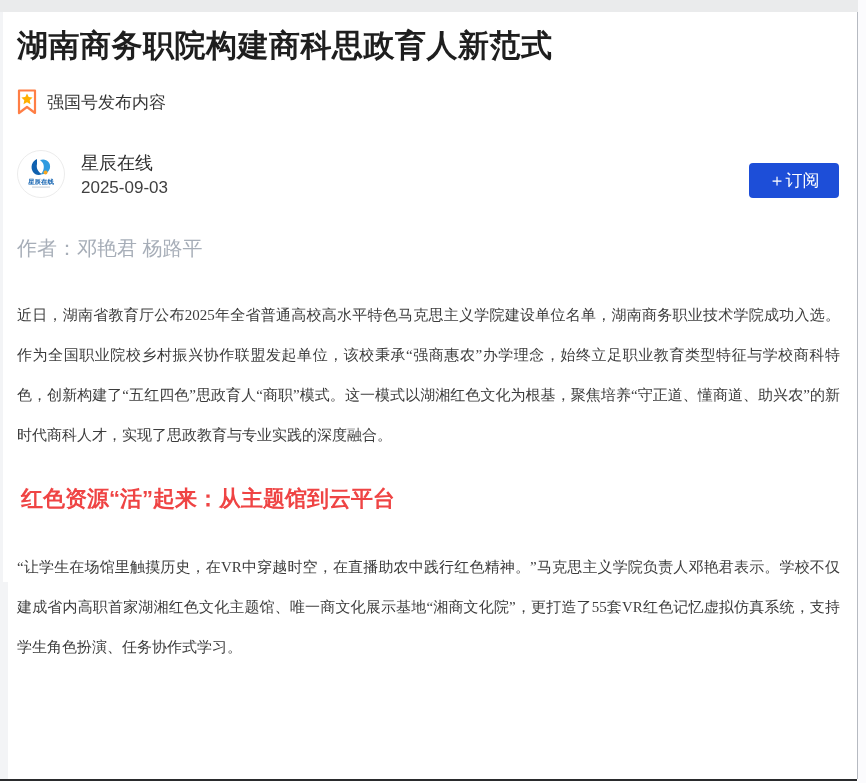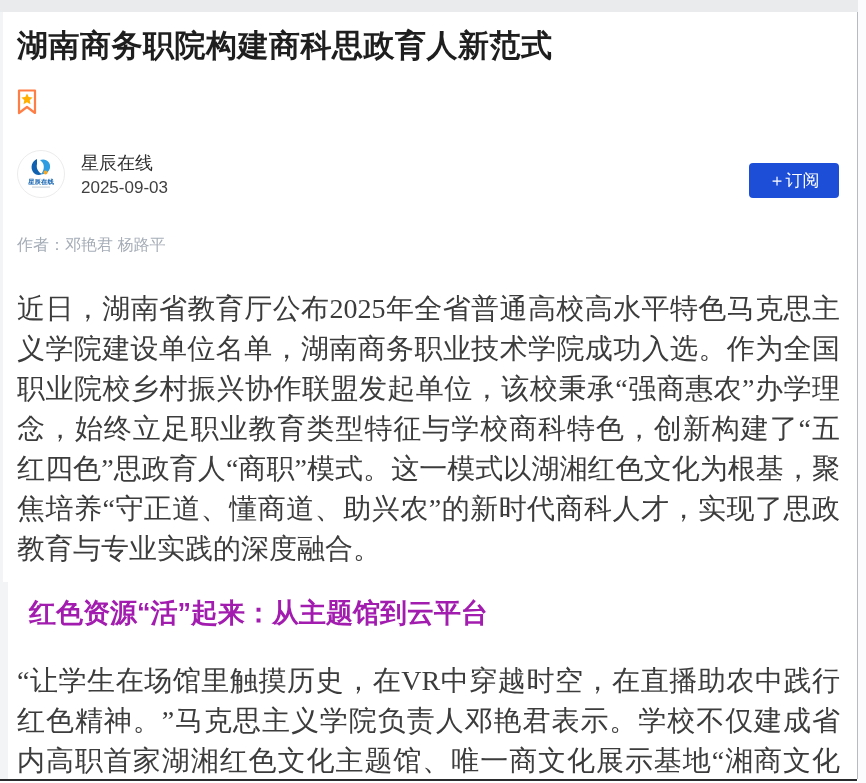--- a/index.html
+++ b/index.html
@@ -31,28 +31,28 @@
     background:#ffffff;overflow:hidden;flex:0 0 auto;cursor:pointer;
   }
   .pub-meta{margin-left:16px;}
   .pub-name{font-size:18px;color:#2e2e2e;line-height:22px;}
   .pub-date{margin-top:4px;font-size:17px;color:#404040;line-height:20px;}
   .subscribe{
     margin-left:auto;margin-right:1px;min-width:90px;height:35px;
     background:#1d4ed8;color:#ffffff;font-size:17px;border:none;border-radius:4px;
     cursor:pointer;padding:0 14px;font-family:inherit;
   }
-  .byline{margin-top:37px;font-size:16px;color:#a7aeb8;}
+  .byline{margin-top:37px;font-size:20px;color:#a7aeb8;}
 
   .body-para{
-    margin:33px 0 0 0;font-size:28px;line-height:40px;color:#3c3c3c;
+    margin:33px 0 0 0;font-size:15px;line-height:40px;color:#3c3c3c;
     text-align:justify;font-family:"Liberation Serif","DejaVu Serif",serif;
   }
   .subhead{
-    margin:29px 0 0 12px;font-size:27px;line-height:30px;font-weight:700;color:#a21caf;
+    margin:29px 0 0 4px;font-size:22px;line-height:30px;font-weight:700;color:#ef4444;
     font-family:"Liberation Sans","DejaVu Sans",sans-serif;
   }
 </style>
 </head>
 <body>
 
 <div class="viewport">
 
   <div class="top-strip"></div>
   <div class="left-strip"></div>
@@ -64,20 +64,21 @@
 
     <h1 class="title">湖南商务职院构建商科思政育人新范式</h1>
 
     <div class="badge-row">
       <span class="badge-icon">
         <svg width="20" height="26" viewBox="0 0 20 26">
           <path d="M2 1.5 h16 v22.5 l-8 -6 -8 6 z" fill="#ffffff" stroke="#ff7e45" stroke-width="2.2" stroke-linejoin="round"></path>
           <polygon points="10,4.5 11.7,8.1 15.6,8.6 12.7,11.3 13.5,15.2 10,13.2 6.5,15.2 7.3,11.3 4.4,8.6 8.3,8.1" fill="#ffb000"></polygon>
         </svg>
       </span>
+      <span class="badge-label">强国号发布内容</span>
     </div>
 
     <div class="publisher-row">
       <div class="avatar">
         <svg width="46" height="46" viewBox="0 0 46 46">
           <circle cx="23" cy="23" r="22.5" fill="#ffffff"></circle>
           <path d="M19 8 C14 10 12 16 15 21 C17 24 21 25 24 23 C20 21 18 17 19 13 Z" fill="#1061b0"></path>
           <path d="M22 9 C28 7 33 11 32 17 C31 21 27 24 23 23 C26 20 27 14 24 11 Z" fill="#2f9be0"></path>
           <circle cx="27.5" cy="21.5" r="2" fill="#f5a623"></circle>
           <text x="23" y="32.5" text-anchor="middle" font-size="6.4" font-weight="bold" fill="#1061b0">星辰在线</text>

